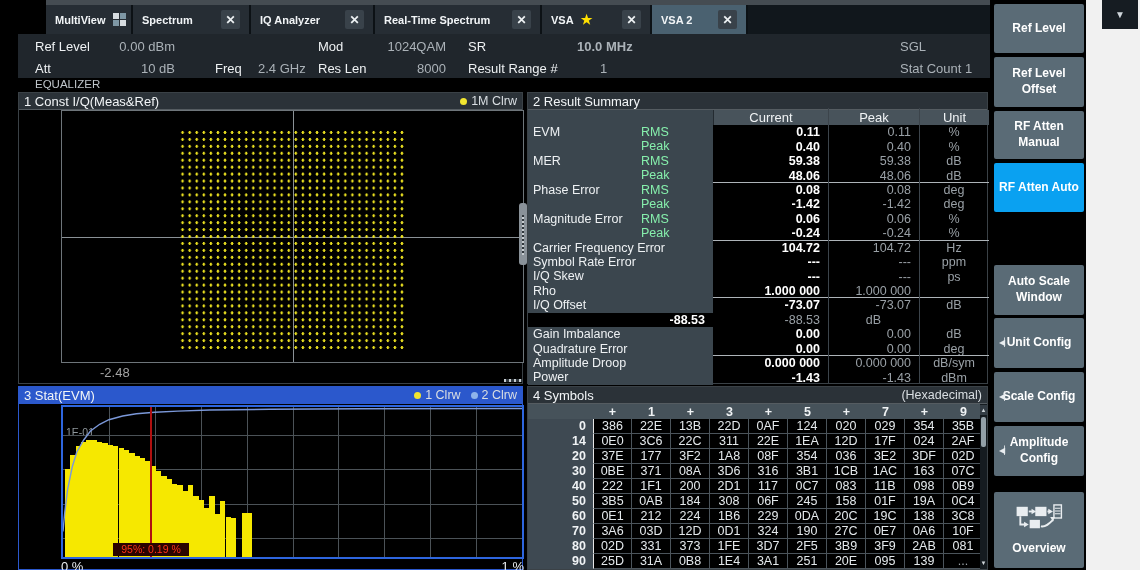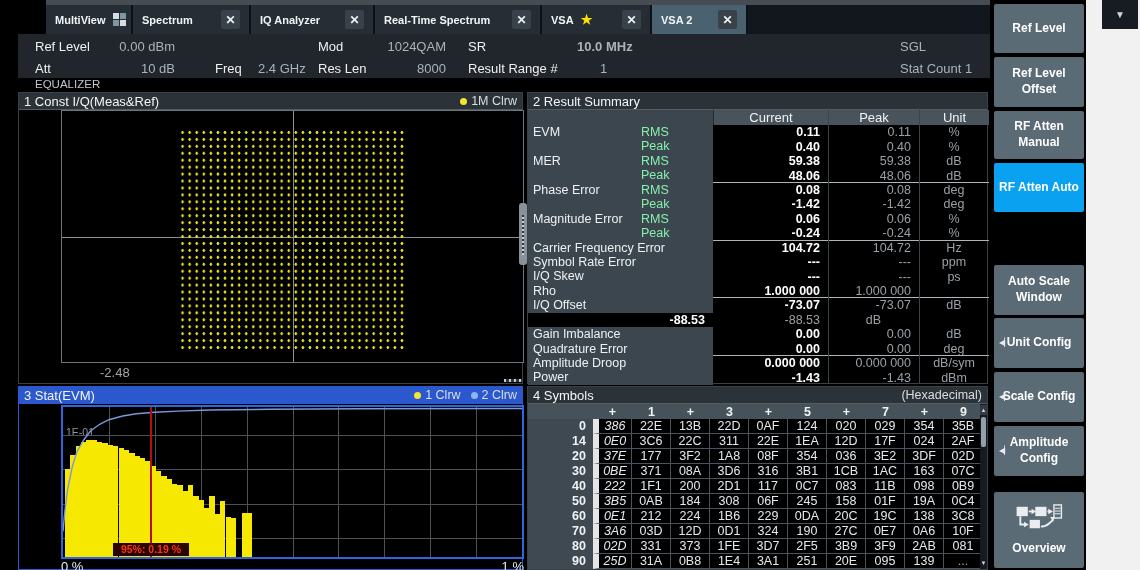--- a/index.html
+++ b/index.html
@@ -71,33 +71,33 @@
   .rs-vline { position:absolute; top:15px; bottom:0; width:1px; background:#3c444b; }
 
   
   .plot3 { position:absolute; left:42px; top:18px; width:463px; height:154px; background:#000;
            border:2px solid #2e66df; }
   .grid-v { position:absolute; top:0; bottom:0; width:1px; background:#4b5257; }
   .grid-h { position:absolute; left:0; right:0; height:1px; background:#4b5257; }
   .hbar { position:absolute; bottom:0; background:#f6e800; }
   .redline { position:absolute; top:0; bottom:0; width:2px; background:#b01010; }
   .pct-label { position:absolute; left:50px; bottom:1px; width:76px; height:13px; background:#2b0400;
-               color:#ff3418; font-size:10.5px; font-weight:bold; text-align:center; line-height:13px; }
+               color:#ff3418; font-size:10.5px; font-weight:normal; text-align:center; line-height:13px; }
   .ylab3 { position:absolute; left:3px; top:19px; font-size:10.5px; color:#8e969b; }
   .curve { position:absolute; left:0; top:0; }
   .ax-row3 { position:absolute; left:42px; top:172px; width:463px; font-size:13px; color:#e8ecef; }
 
   
   .sym-table { position:absolute; left:0; top:17px; width:455px; display:grid;
                grid-template-columns:65px repeat(10, 39px); grid-auto-rows:15px; font-size:12.5px; }
   .sym-h { background:#46525a; color:#f0f3f5; font-weight:bold; text-align:center; line-height:16px; height:16px; }
   .sym-rh { background:#3e4952; color:#f0f3f5; font-weight:bold; text-align:right; padding-right:7px; line-height:15px; }
   .sym-c { background:#000; color:#e4e9ec; text-align:center; line-height:15px;
            border-right:1px solid #4b545b; border-bottom:1px solid #4b545b; }
-  .sym-c.first { border-left:6px solid #e5e5e5;font-style:italic; }
+  .sym-c.first { border-left:1px solid #e5e5e5; }
   .sym-c.dots { color:#9aa1a6; }
   .sym-scroll { position:absolute; right:0; top:17px; width:7px; bottom:0; background:#151b20; }
   .sym-up { position:absolute; top:1px; left:0; right:0; height:10px; background:#333c44; color:#cfd5da;
             font-size:6px; text-align:center; line-height:10px; }
   .sym-thumb { position:absolute; top:13px; left:1px; width:5px; height:30px; background:#93a0a8; border-radius:2px; }
   .sym-down { position:absolute; bottom:1px; left:0; right:0; height:10px; color:#cfd5da;
               font-size:6px; text-align:center; line-height:10px; }
 
   
   .vsplit-thumb { position:absolute; left:519px; top:203px; width:8px; height:62px; background:#8a9299; border-radius:3px; }

